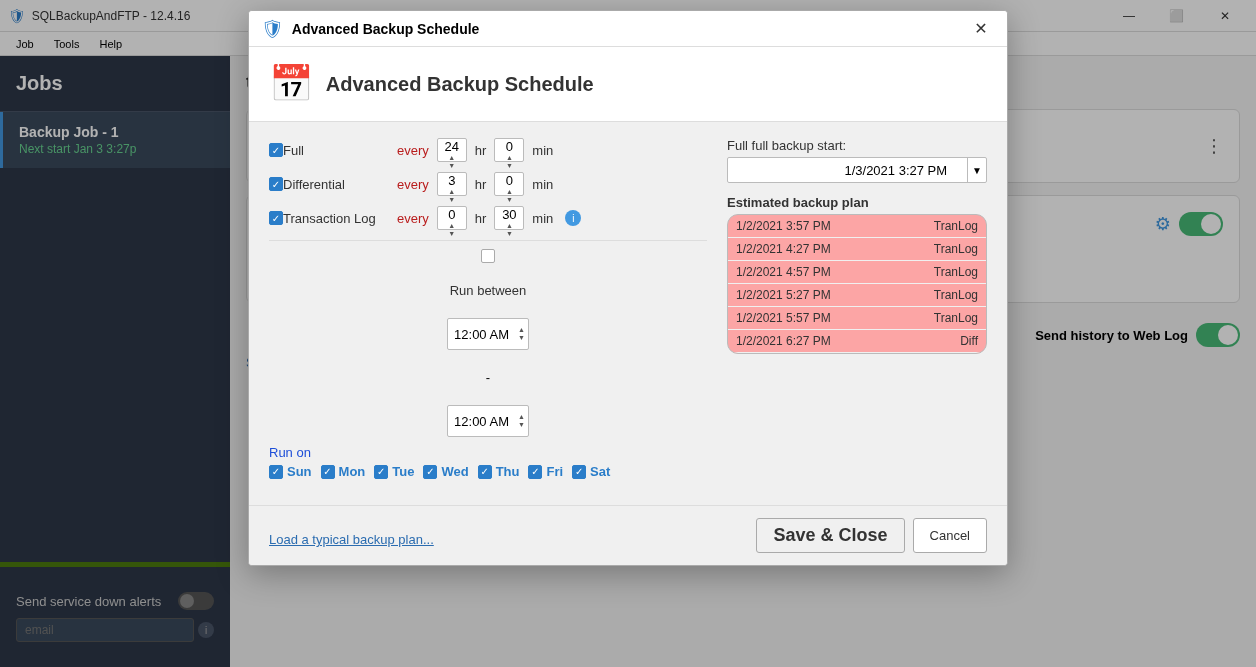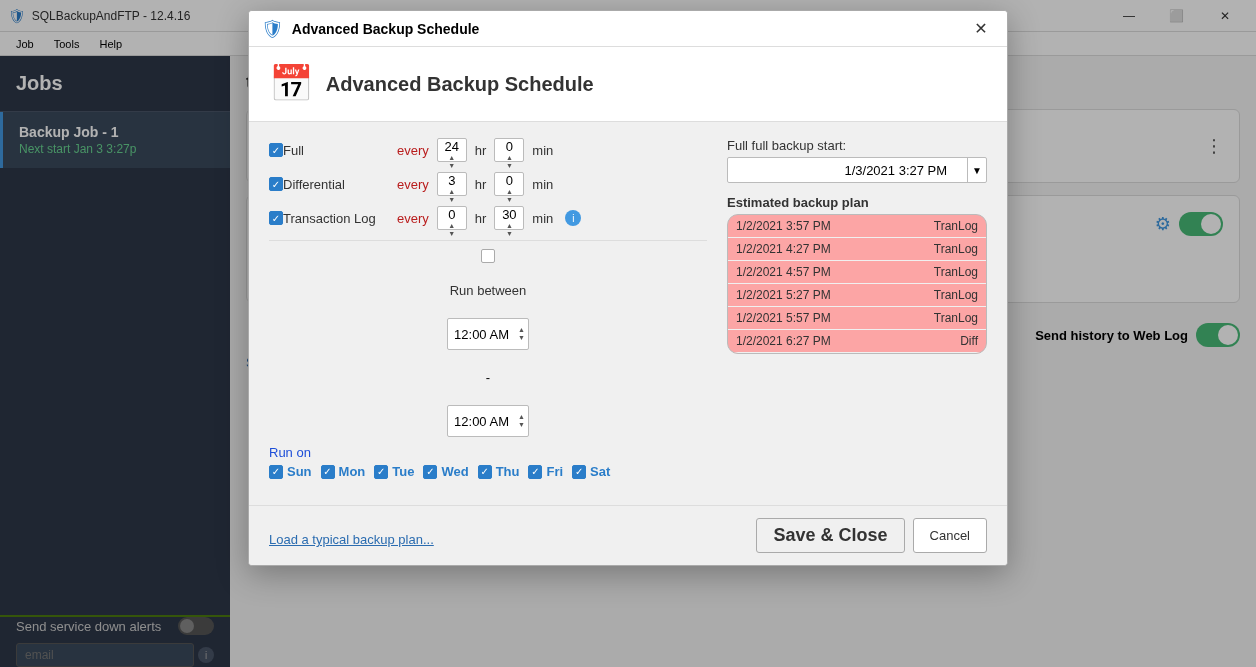--- a/index.html
+++ b/index.html
@@ -78,22 +78,22 @@
       padding: 12px 16px;
       cursor: pointer;
       border-left: 3px solid transparent;
     }
     .job-item.active { border-left-color: #4299e1; background: #3a4a5c; }
     .job-name { color: #fff; font-weight: 600; font-size: 14px; }
     .job-next { color: #68d391; font-size: 12px; margin-top: 2px; }
 
     .sidebar-footer {
       margin-top: auto;
-      padding: 0 16px;
-      border-top: 2px solid #4d7c0f;
+      padding: 25px 16px;
+      border-top: 5px solid #4d7c0f;
     }
     .alert-row {
       display: flex; align-items: center; justify-content: space-between;
       color: #ccc; font-size: 13px; margin-bottom: 8px;
     }
     .toggle {
       width: 36px; height: 18px; border-radius: 9px;
       background: #555; position: relative; cursor: pointer;
     }
     .toggle-knob {

